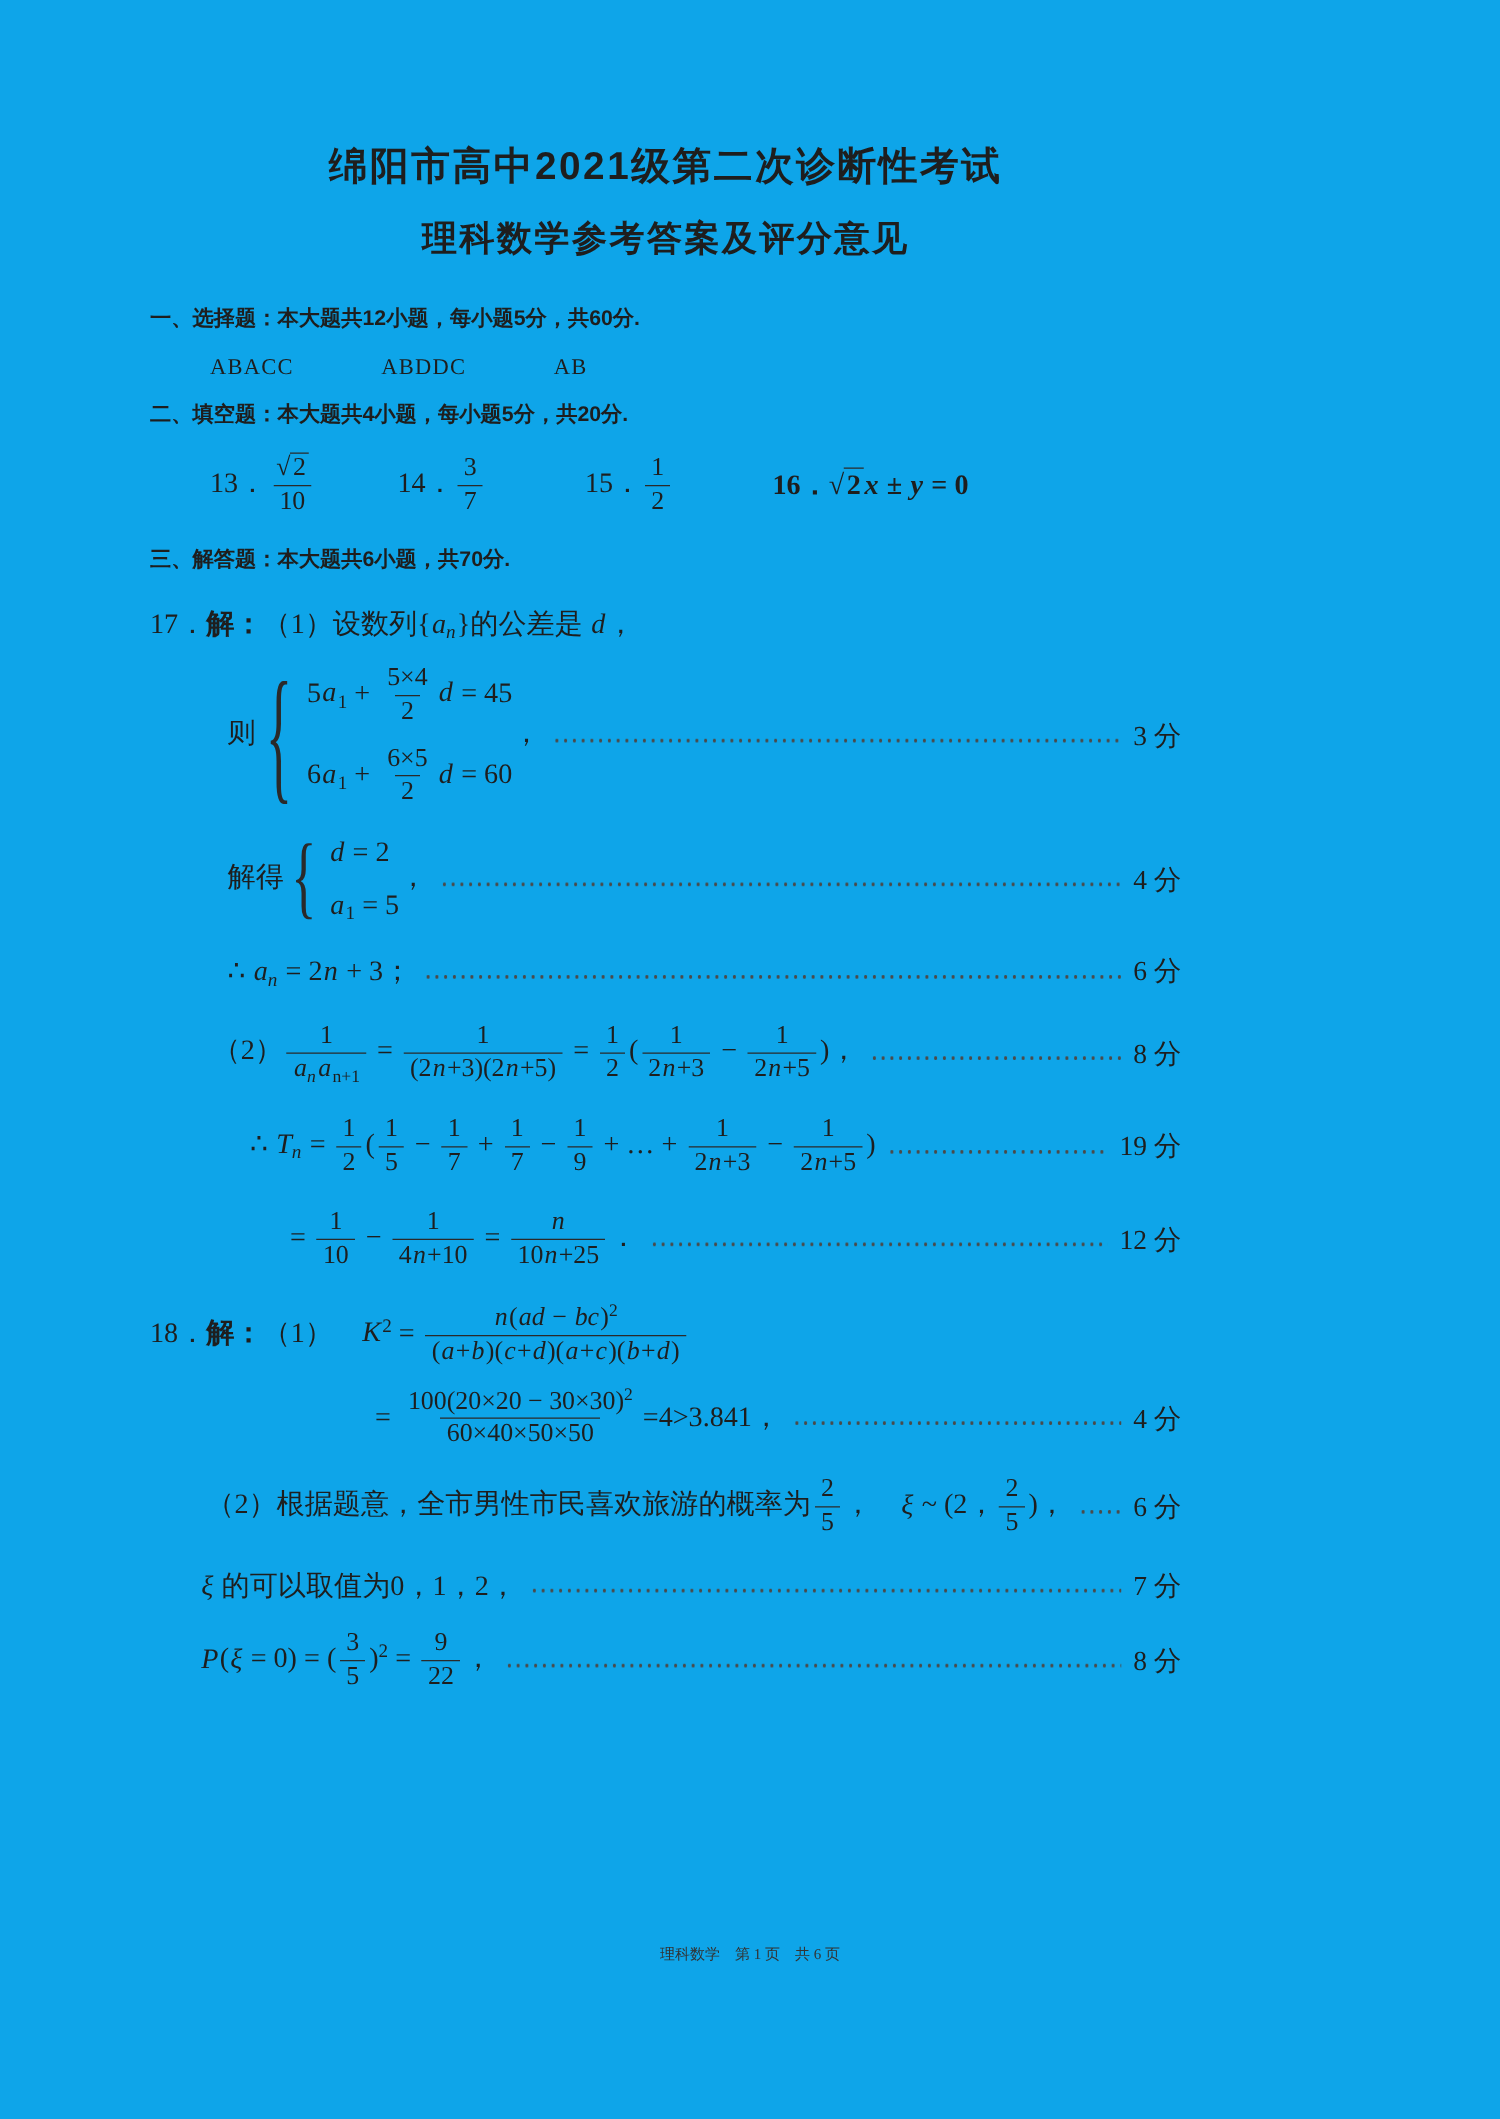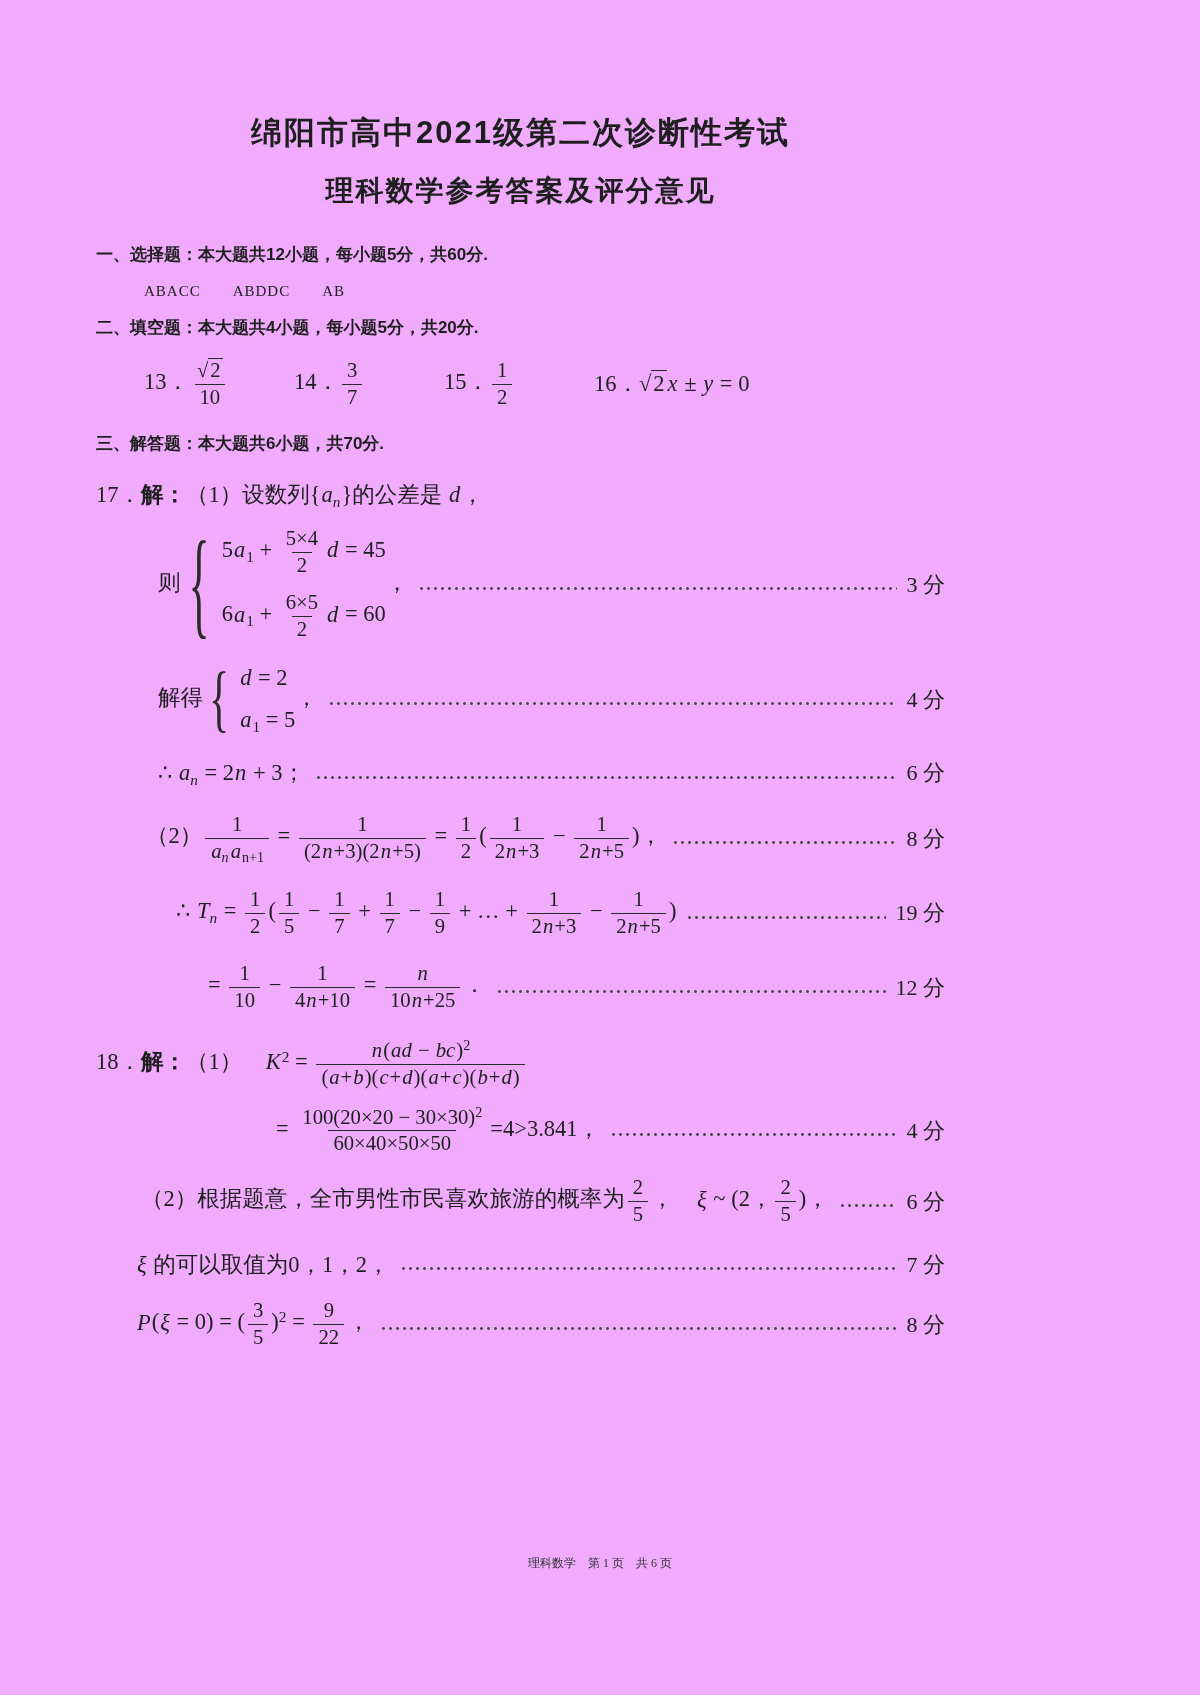--- a/index.html
+++ b/index.html
@@ -1,18 +1,18 @@
 <!DOCTYPE html>
 <html><head>
 <meta charset="utf-8">
 <style>
   html,body{margin:0;padding:0;}
   body{background:#d8d8d5;font-family:"Liberation Serif","DejaVu Serif",serif;}
-  .page{position:relative;width:1200px;height:1695px;margin:0 auto;background:#f0abfc;color:#1e1e1e;
-        padding:112px 255px 0 96px;box-sizing:border-box;overflow:hidden;}
+  .page{position:relative;width:1200px;height:1695px;margin:0 auto;background:#0ea5e9;color:#1e1e1e;
+        padding:112px 255px 0 120px;box-sizing:border-box;overflow:hidden;}
   .h1{font-size:31px;font-weight:700;text-align:center;line-height:1.35;letter-spacing:2px;
       font-family:"Liberation Sans","DejaVu Sans",sans-serif;}
   .h2{font-size:28px;font-weight:700;text-align:center;margin-top:18px;letter-spacing:2px;
       font-family:"Liberation Sans","DejaVu Sans",sans-serif;}
   .line{display:flex;align-items:center;font-size:22.5px;line-height:1.35;}
   .sec{font-weight:700;font-size:17px;font-family:"Liberation Sans","DejaVu Sans",sans-serif;text-align:center;}
   b{font-family:"Liberation Sans","DejaVu Sans",sans-serif;font-weight:700;}
   .m{white-space:nowrap;}
   i{font-style:italic;padding:0 1px;}
   sub{font-size:0.68em;vertical-align:-0.3em;line-height:0;}
@@ -24,24 +24,24 @@
   .sq{white-space:nowrap;}
   .sq .sr{border-top:1.5px solid #2a2a2a;padding:0 2px;}
   .stack{display:inline-flex;flex-direction:column;row-gap:12px;vertical-align:middle;align-items:flex-start;}
   .lb{display:inline-block;vertical-align:middle;font-weight:400;color:#2a2a2a;}
   .lb-big{font-size:44px;transform:scaleY(2.7);margin:0 12px 0 8px;}
   .lb-med{font-size:42px;transform:scaleY(1.75);margin:0 10px 0 6px;}
   .leader{flex:1 1 auto;height:9px;margin:8px 8px 0 10px;
           background-image:radial-gradient(circle,#4a4a4a 1.2px,transparent 1.6px);
           background-size:7px 9px;background-repeat:repeat-x;background-position:left center;}
   .score{white-space:nowrap;font-size:22px;padding-left:2px;}
-  .ans{gap:32px;font-size:15px;letter-spacing:1px;text-align:center;}
+  .ans{gap:70px;font-size:18px;letter-spacing:1px;text-align:center;}
   .fills{align-items:center;}
   .fill{width:150px;}
-  .fill:last-child{width:auto;}
+  .fill:last-child{width:auto;font-weight:bold;}
   .ind-a{padding-left:48px;}
   .ind-b{padding-left:62px;}
   .ind-c{padding-left:50px;}
   .ind-d{padding-left:80px;}
   .ind-e{padding-left:112px;}
   .ind-f{padding-left:180px;}
   .ind-g{padding-left:55px;}
   .ind-h{padding-left:45px;}
   .ind-i{padding-left:40px;}
   .mt14{margin-top:14px;} .mt16{margin-top:16px;} .mt18{margin-top:18px;}

